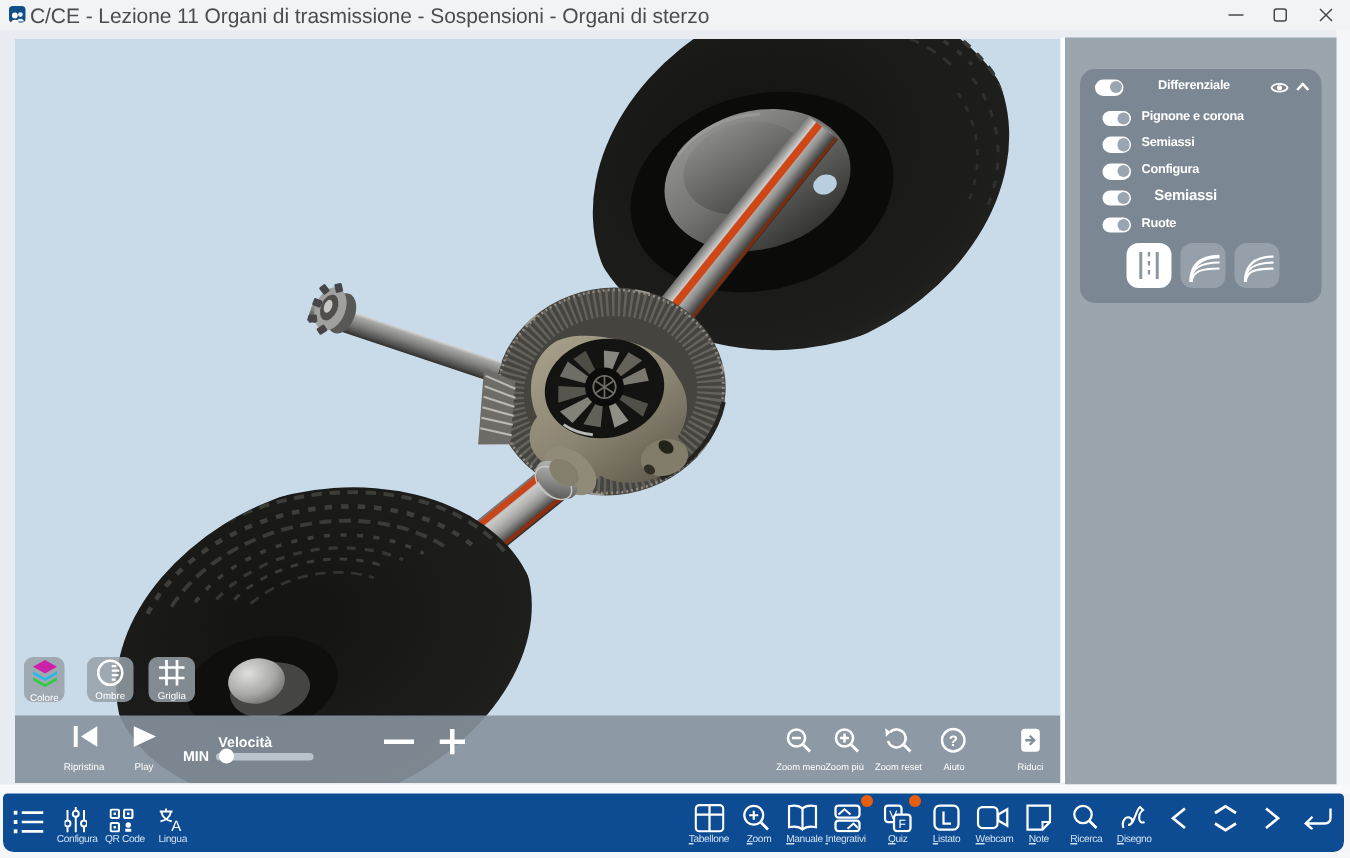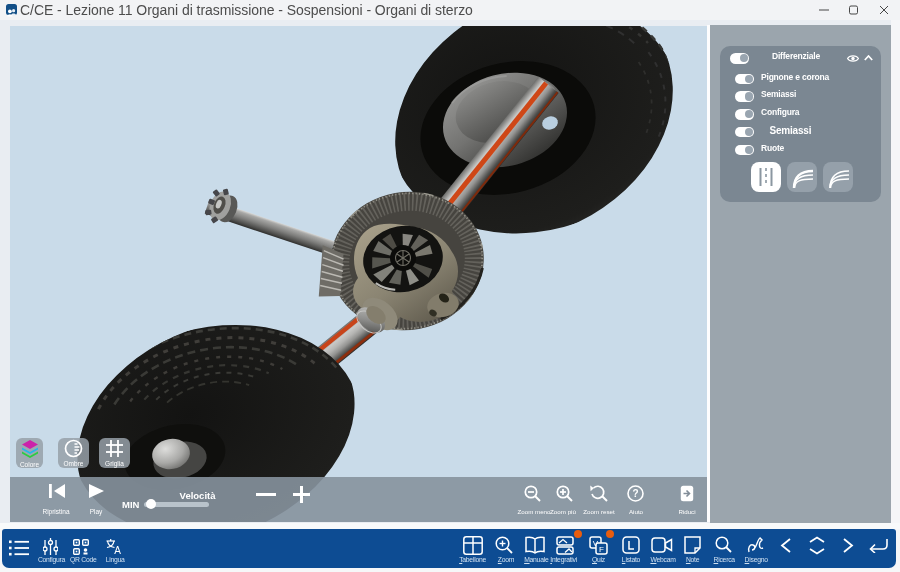--- a/index.html
+++ b/index.html
@@ -239,21 +239,21 @@
       <svg class="abs" style="left:39px;top:7px;" width="16" height="14" viewBox="0 0 16 14">
         <rect x="0" y="0" width="2.8" height="14" fill="#fff"></rect>
         <path d="M16 0 L5 7 L16 14 Z" fill="#fff"></path>
       </svg>
       <div class="abs" style="left:11px;top:31px;width:70px;text-align:center;font-size:6.5px;">Ripristina</div>
       <svg class="abs" style="left:79px;top:7px;" width="15" height="14" viewBox="0 0 15 14">
         <path d="M0 0 L15 7 L0 14 Z" fill="#fff"></path>
       </svg>
       <div class="abs" style="left:62px;top:31px;width:48px;text-align:center;font-size:6.5px;">Play</div>
       <div class="abs" style="left:112px;top:22px;font-size:9.5px;font-weight:bold;">MIN</div>
-      <div class="abs" style="left:135.5px;top:13px;width:70px;text-align:right;font-size:9.5px;font-weight:bold;">Velocità</div>
+      <div class="abs" style="left:135.5px;top:13px;width:70px;text-align:left;font-size:9.5px;font-weight:bold;">Velocità</div>
       <div class="abs" style="left:134px;top:24.5px;width:65px;height:5.5px;border-radius:3px;background:#b9c3cb;"></div>
       <div class="abs" style="left:136px;top:22px;width:10px;height:10px;border-radius:50%;background:#fff;"></div>
       <div class="abs" style="left:203px;top:22px;font-size:9.5px;font-weight:bold;margin-top:29px;">MAX</div>
       <div class="abs" style="left:246px;top:16px;width:20px;height:3px;background:#fff;"></div>
       <svg class="abs" style="left:283px;top:9px;" width="17" height="17" viewBox="0 0 17 17">
         <path d="M8.5 0 V17 M0 8.5 H17" stroke="#fff" stroke-width="3"></path>
       </svg>
 
       <g></g>
       <svg class="abs" style="left:514px;top:8px;" width="17" height="17" viewBox="0 0 17 17">

